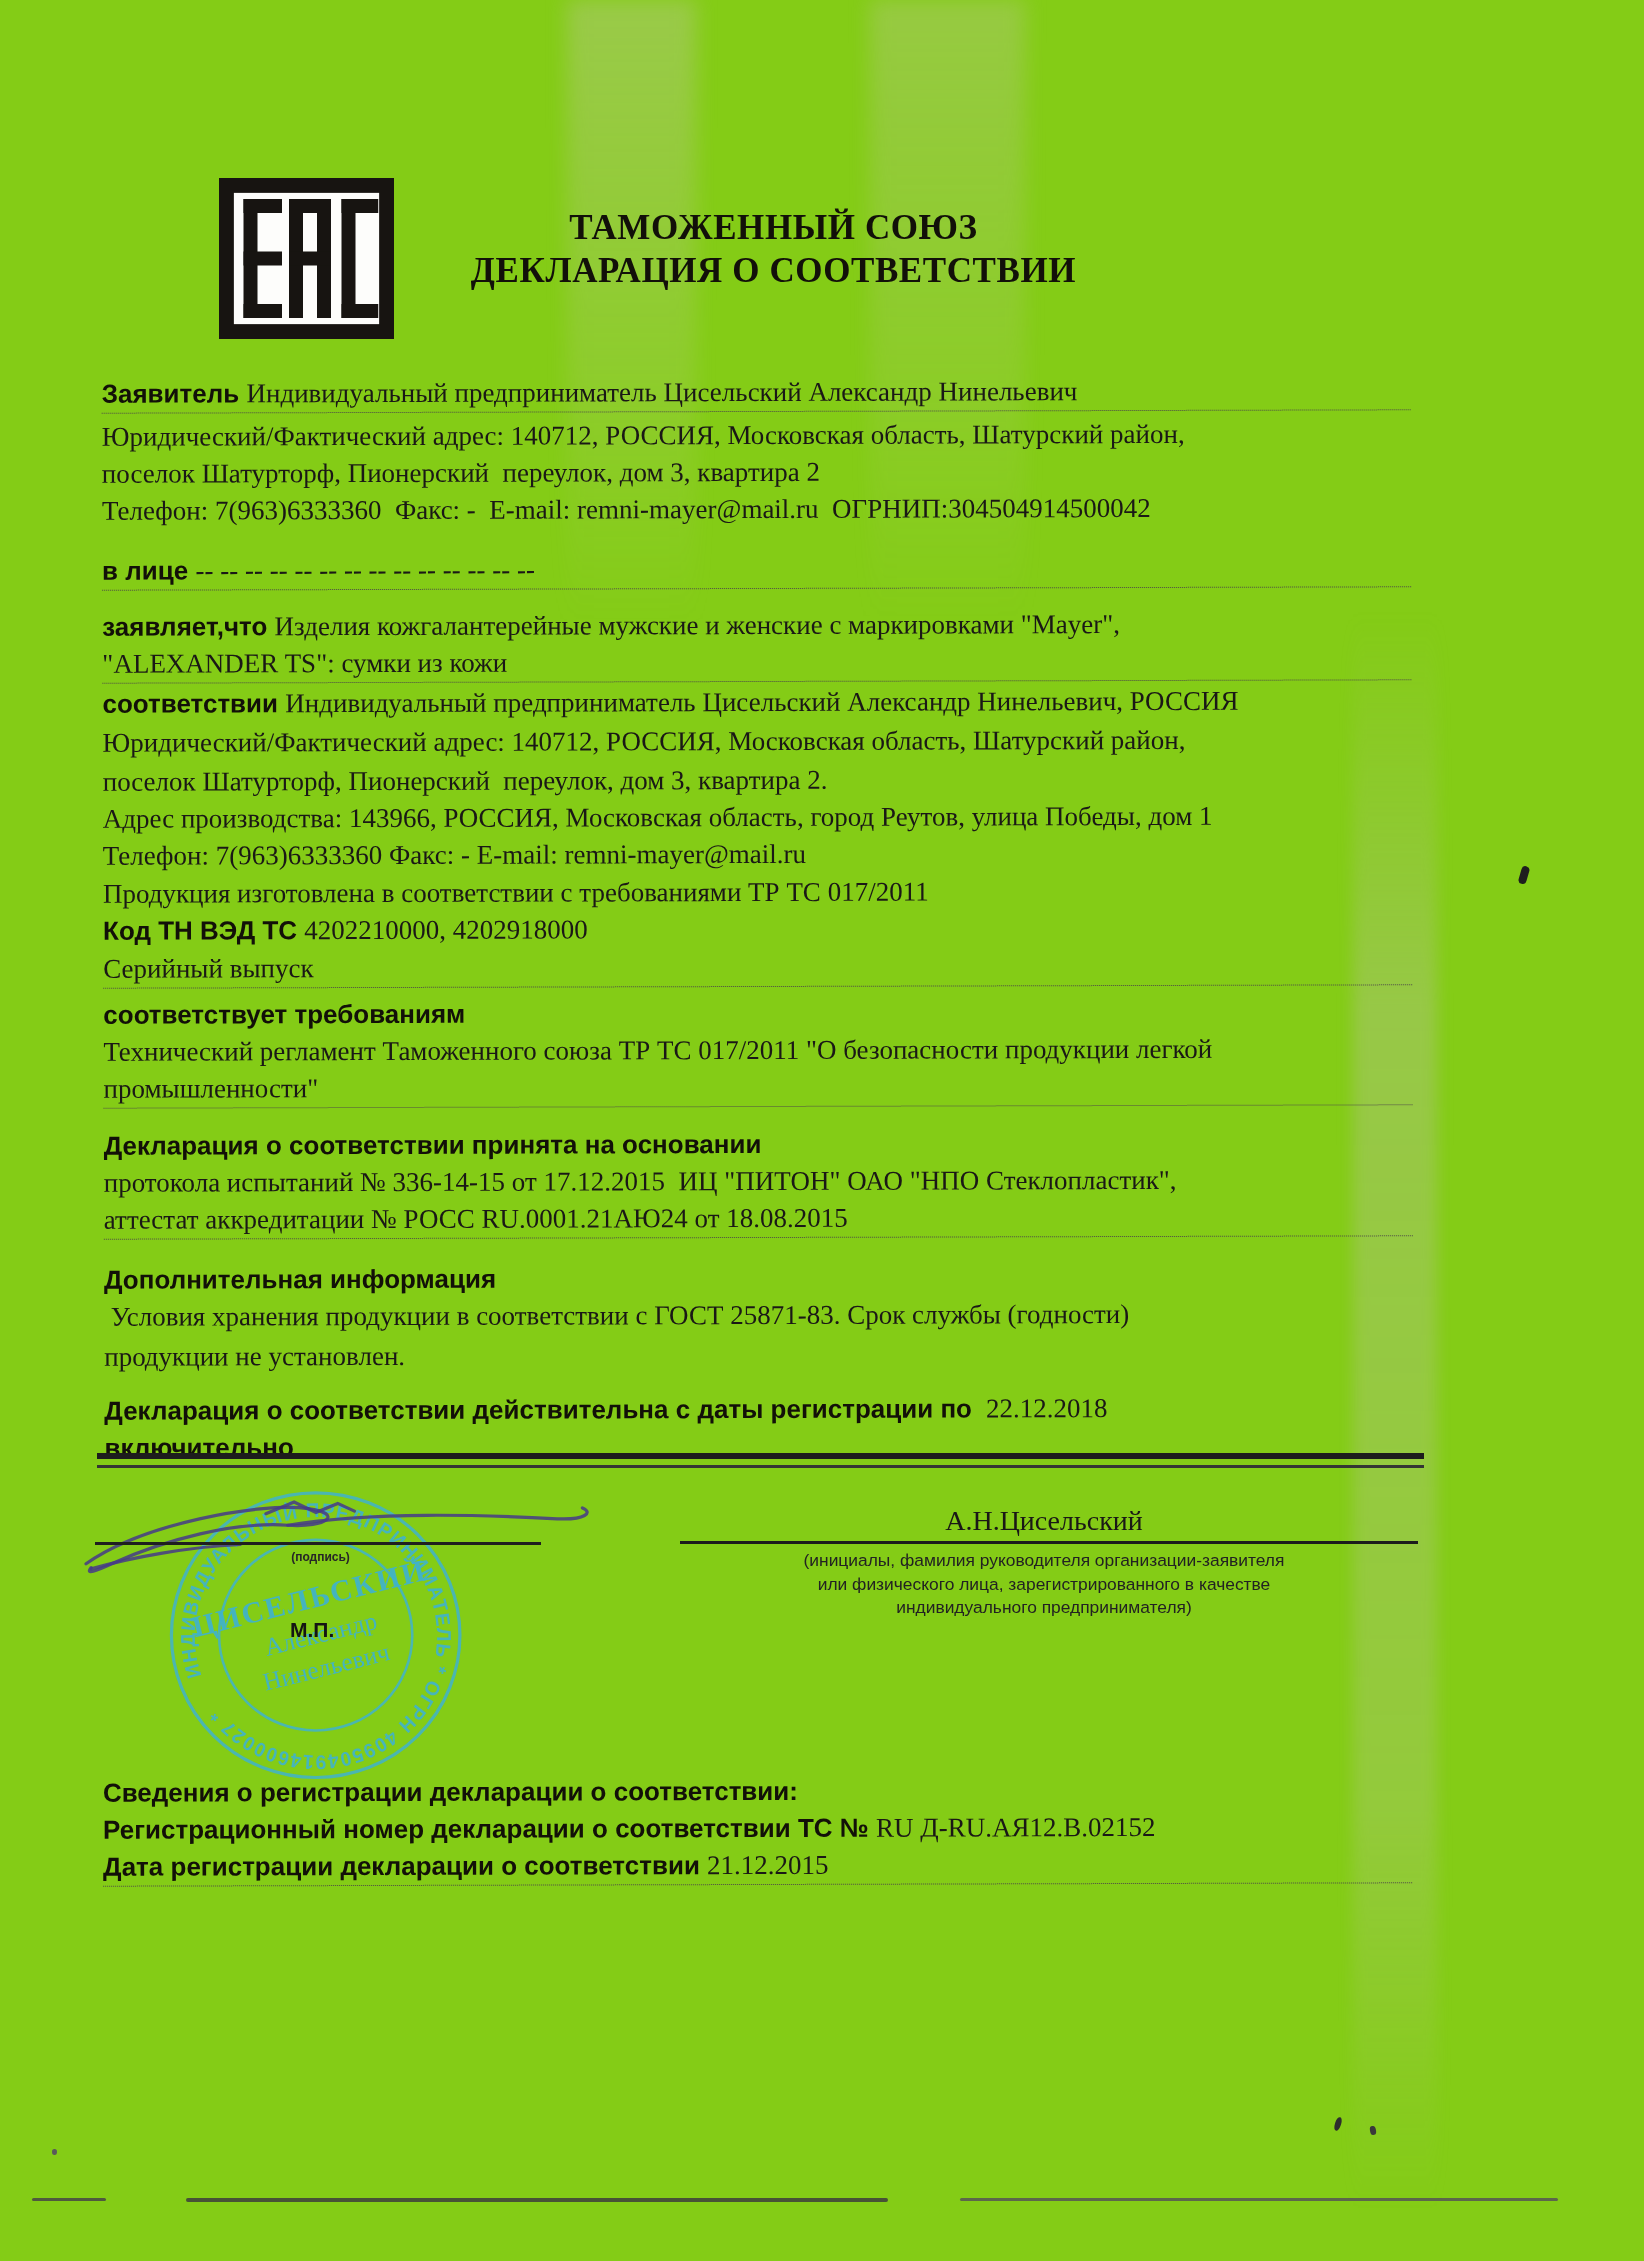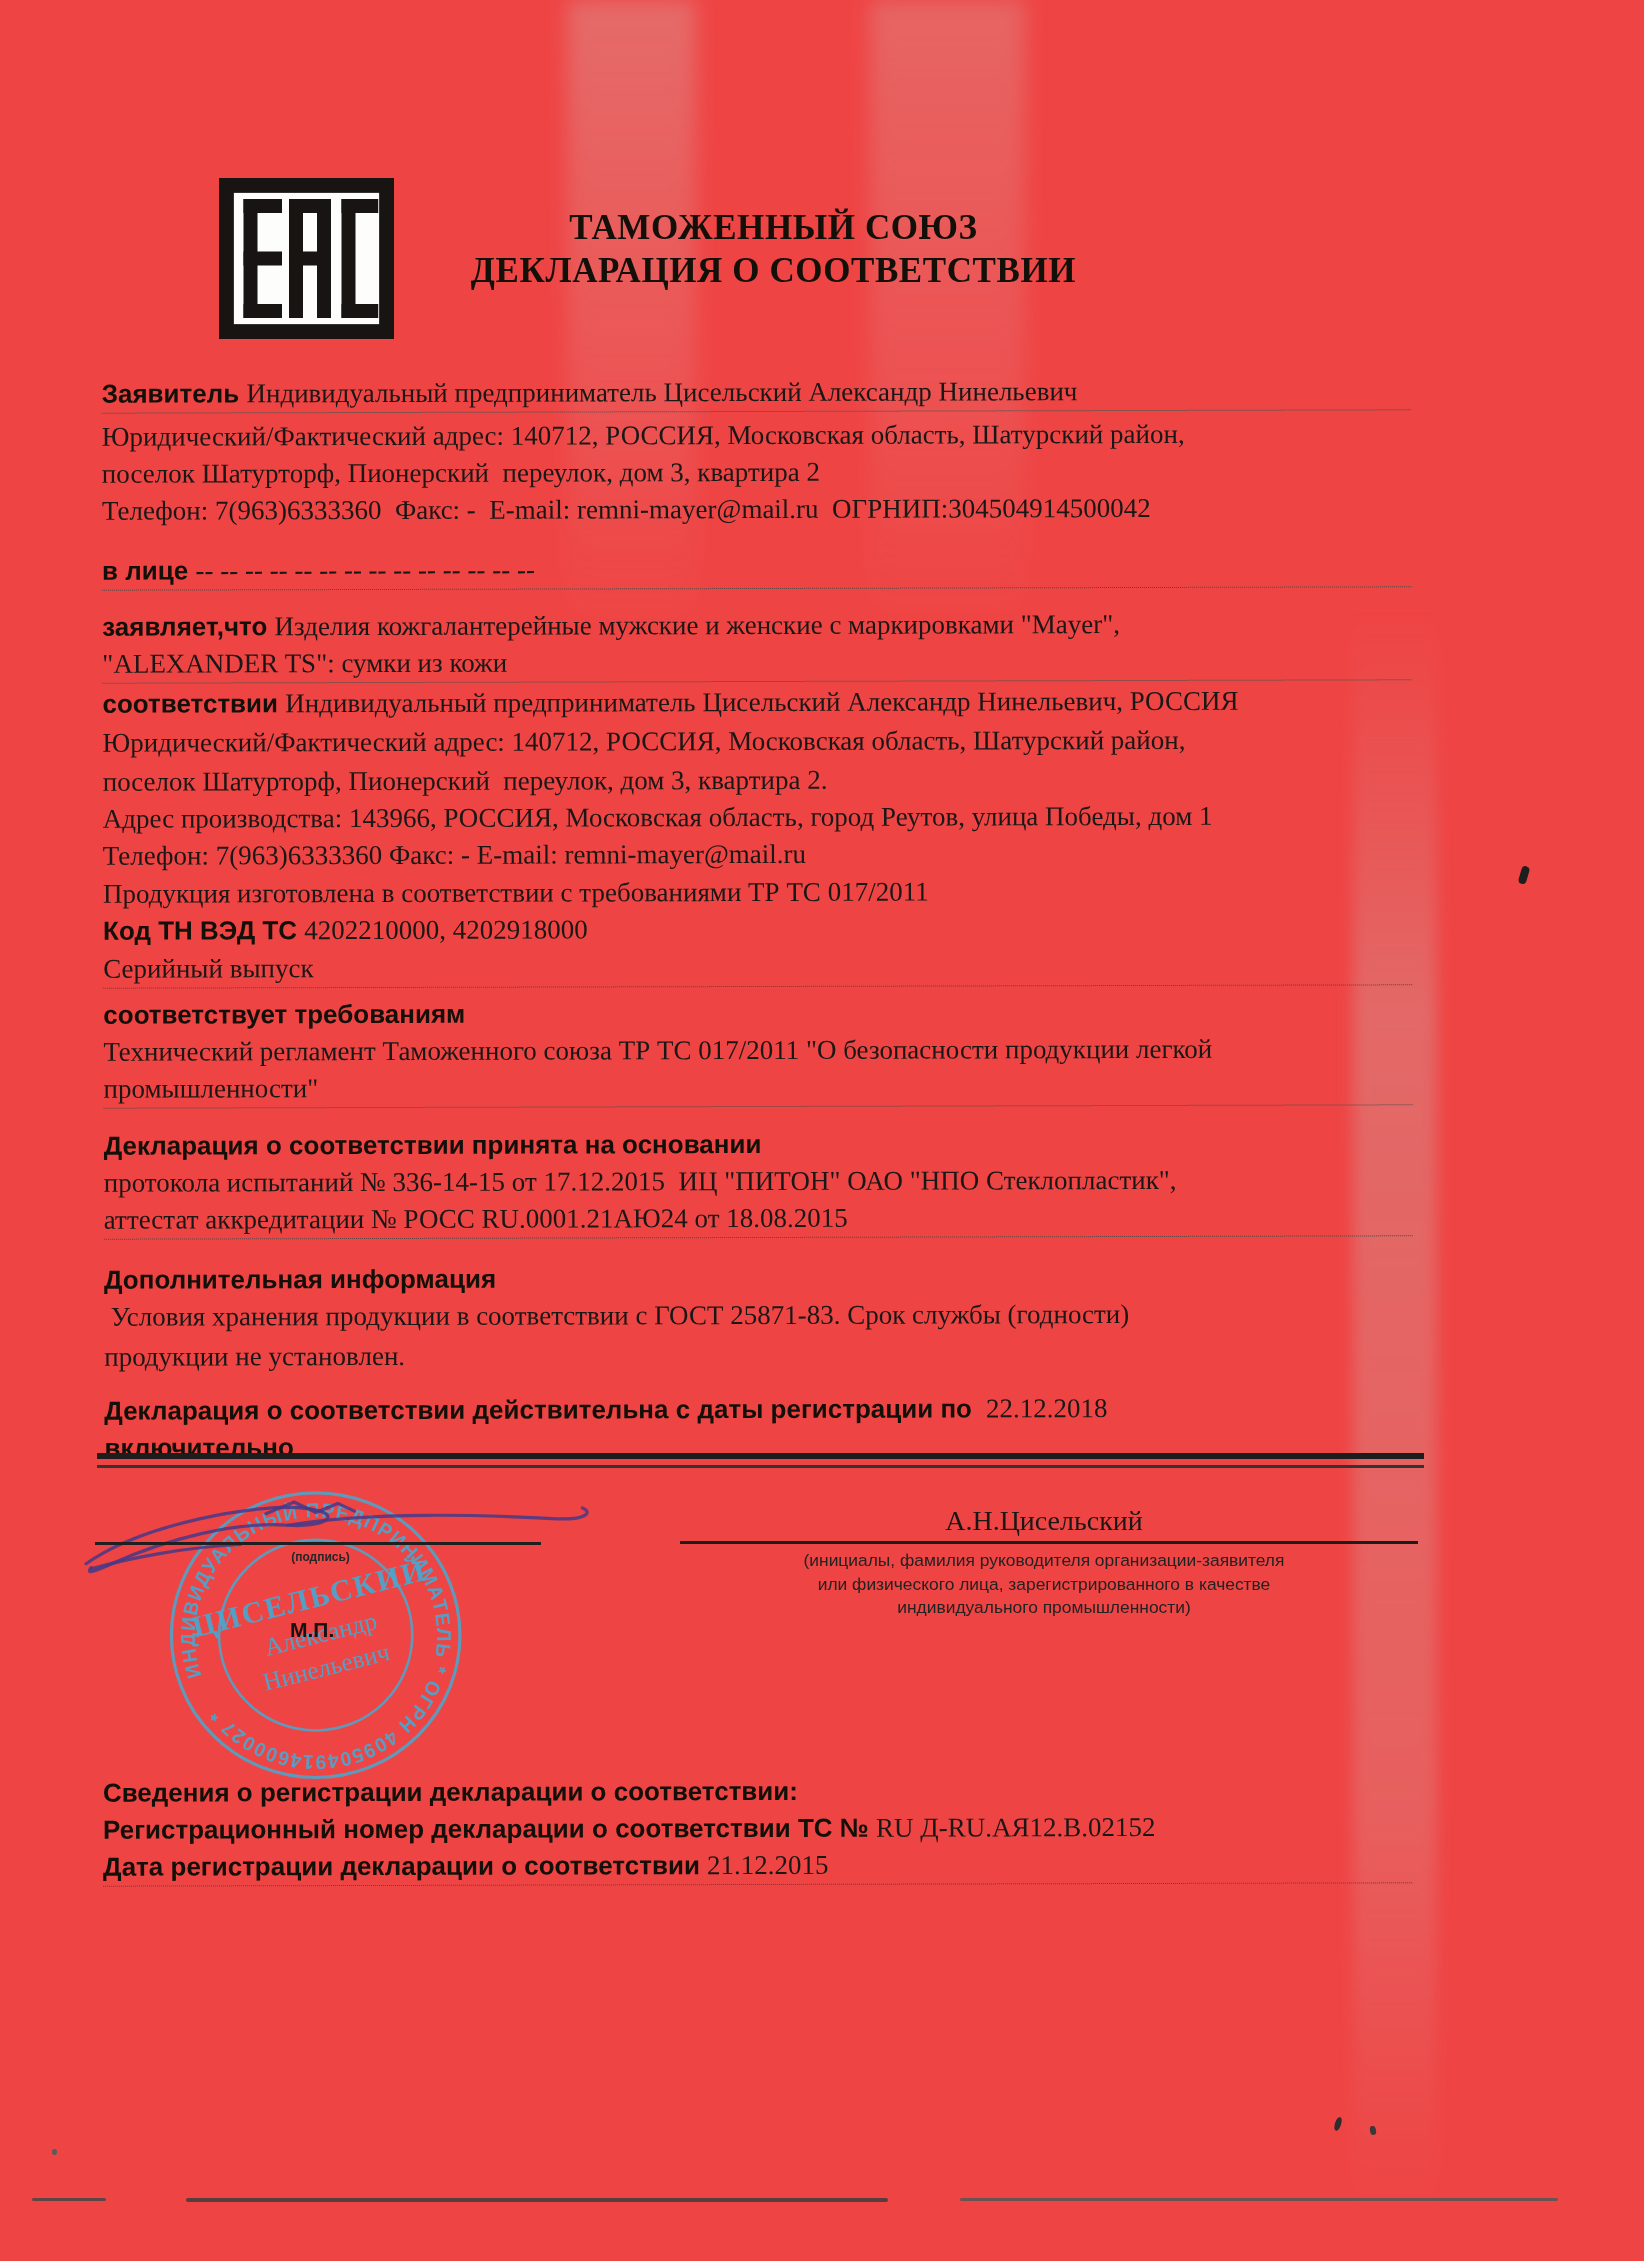--- a/index.html
+++ b/index.html
@@ -1,16 +1,16 @@
 <!DOCTYPE html>
 <html style="font-size:10.3px"><head>
 <meta charset="utf-8">
 <style>
   html,body{margin:0;padding:0;background:#e8e6e2;}
-  #page{position:relative;width:1644px;height:2261px;background:#ef4444;overflow:hidden;
+  #page{position:relative;width:1644px;height:2261px;background:#84cc16;overflow:hidden;
         font-family:"Liberation Serif","DejaVu Serif",serif;color:#171513;}
   
   .streak{position:absolute;pointer-events:none;}
   #streak-a{left:567px;top:0;width:129px;height:631px;
     background:linear-gradient(180deg,rgba(205,198,192,.30),rgba(215,210,205,.12) 60%,transparent);filter:blur(10.3px);}
   #streak-b{left:870px;top:0;width:155px;height:631px;
     background:linear-gradient(180deg,rgba(205,198,192,.26),rgba(215,210,205,.10) 60%,transparent);filter:blur(10.3px);}
   #streak-c{left:1353px;top:612px;width:84px;height:1598px;
     background:linear-gradient(180deg,transparent,rgba(198,192,186,.30) 25%,rgba(204,198,192,.22) 75%,transparent);filter:blur(7.7px);}
   .bline{position:absolute;top:2198px;background:#454545;opacity:.85;border-radius:1.9px;}
@@ -141,21 +141,21 @@
   </svg>
 
   <div id="sig-line-left"></div>
   <div id="podpis">(подпись)</div>
   <div id="mp">М.П.</div>
 
   <div id="head-name">А.Н.Цисельский</div>
   <div id="sig-line-right"></div>
   <div class="capline" id="cap1">(инициалы, фамилия руководителя организации-заявителя</div>
   <div class="capline" id="cap2">или физического лица, зарегистрированного в качестве</div>
-  <div class="capline" id="cap3">индивидуального промышленности)</div>
+  <div class="capline" id="cap3">индивидуального предпринимателя)</div>
 
   <div id="reg-col">
       <div class="tl" style="margin-top: 1.3px;"><span class="lb">Сведения о регистрации декларации о соответствии:</span></div>
       <div class="tl"><span class="lb">Регистрационный номер декларации о соответствии ТС № </span><span class="lr">RU Д-RU.АЯ12.В.02152</span></div>
       <div class="tl dot"><span class="lb">Дата регистрации декларации о соответствии </span><span class="lr">21.12.2015</span></div>
     </div>
 
   <div id="ink-mark"></div>
   <div class="bline" style="left:32px;width:74px;height:3.2px;"></div>
   <div class="bline" style="left:186px;width:702px;height:3.9px;background:#3c3c3c;"></div>

